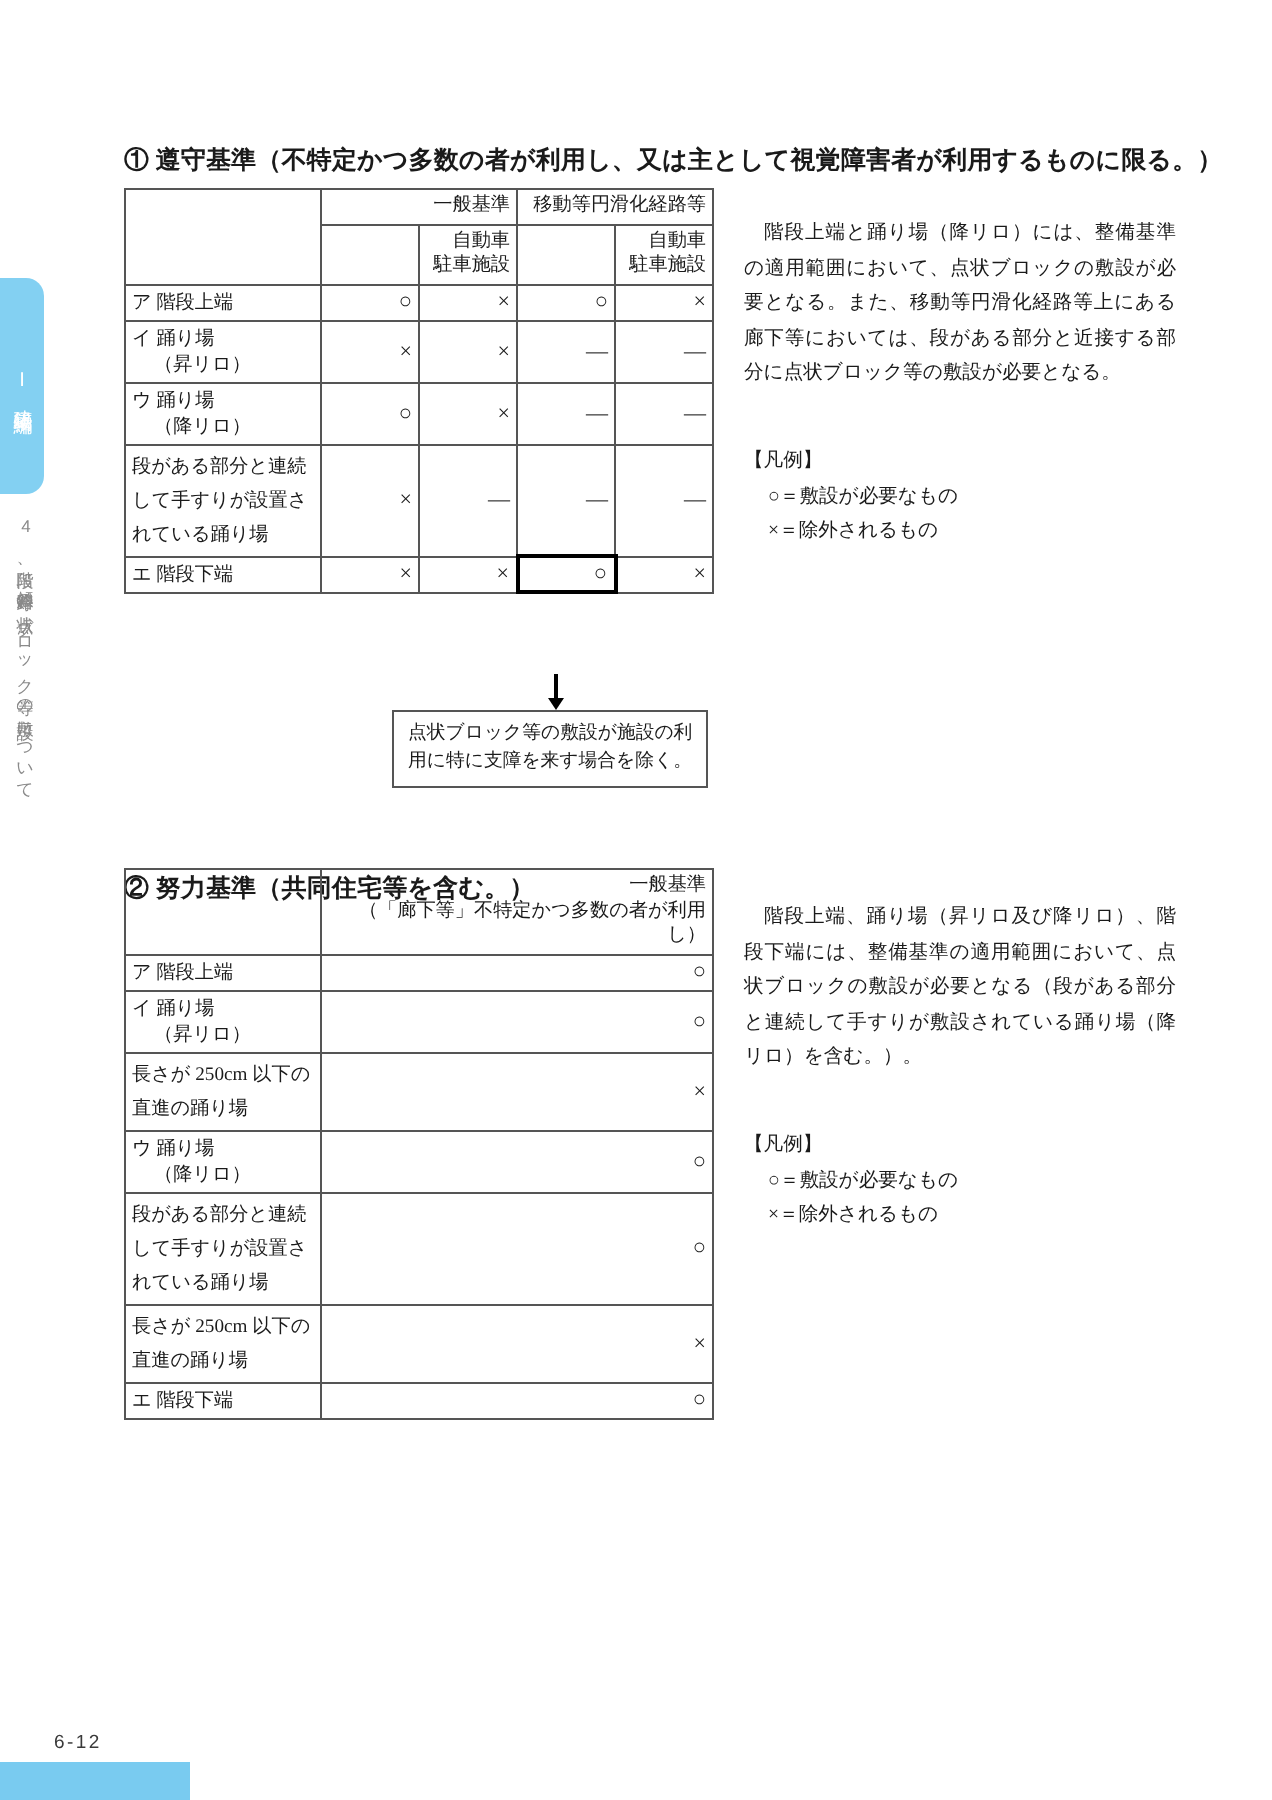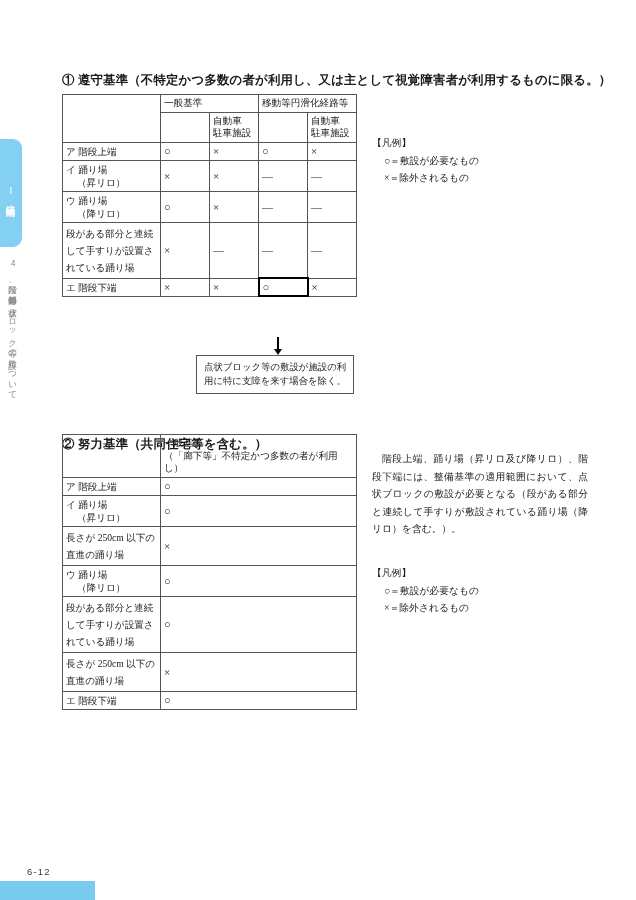--- a/index.html
+++ b/index.html
@@ -76,21 +76,21 @@
     font-size: 9.6px;
     line-height: 12.5px;
     table-layout: fixed;
   }
   table.grid td, table.grid th {
     border: 1px solid #555;
     padding: 2px 3px;
     font-weight: normal;
     vertical-align: middle;
   }
-  .t-center { text-align: left; }
+  .t-center { text-align: right; }
   .mark {
     font-size: 11px;
     line-height: 12px;
   }
   .rowlabel {
     padding-left: 4px;
     line-height: 13px;
     margin-top: 40px;
   }
   .rowlabel .indent2 { padding-left: 11px; display: block; }
@@ -258,20 +258,21 @@
           <td class="t-center mark boxed">○</td>
           <td class="t-center mark">×</td>
         </tr>
       </tbody>
   </table>
 
   <div class="arrow"></div>
   <div class="callout">点状ブロック等の敷設が施設の利用に特に支障を来す場合を除く。</div>
 
   <div class="note" id="note-1">
+    <p class="indent">階段上端と踊り場（降リロ）には、整備基準の適用範囲において、点状ブロックの敷設が必要となる。また、移動等円滑化経路等上にある廊下等においては、段がある部分と近接する部分に点状ブロック等の敷設が必要となる。</p>
     <p class="legend-title">【凡例】</p>
     <p class="legend-item">○＝敷設が必要なもの</p>
     <p class="legend-item">×＝除外されるもの</p>
   </div>
 
   <div class="sec-heading" id="heading-2">② 努力基準（共同住宅等を含む。）</div>
 
   <table class="grid" id="table-2">
     <colgroup>
         <col style="width:98px">

